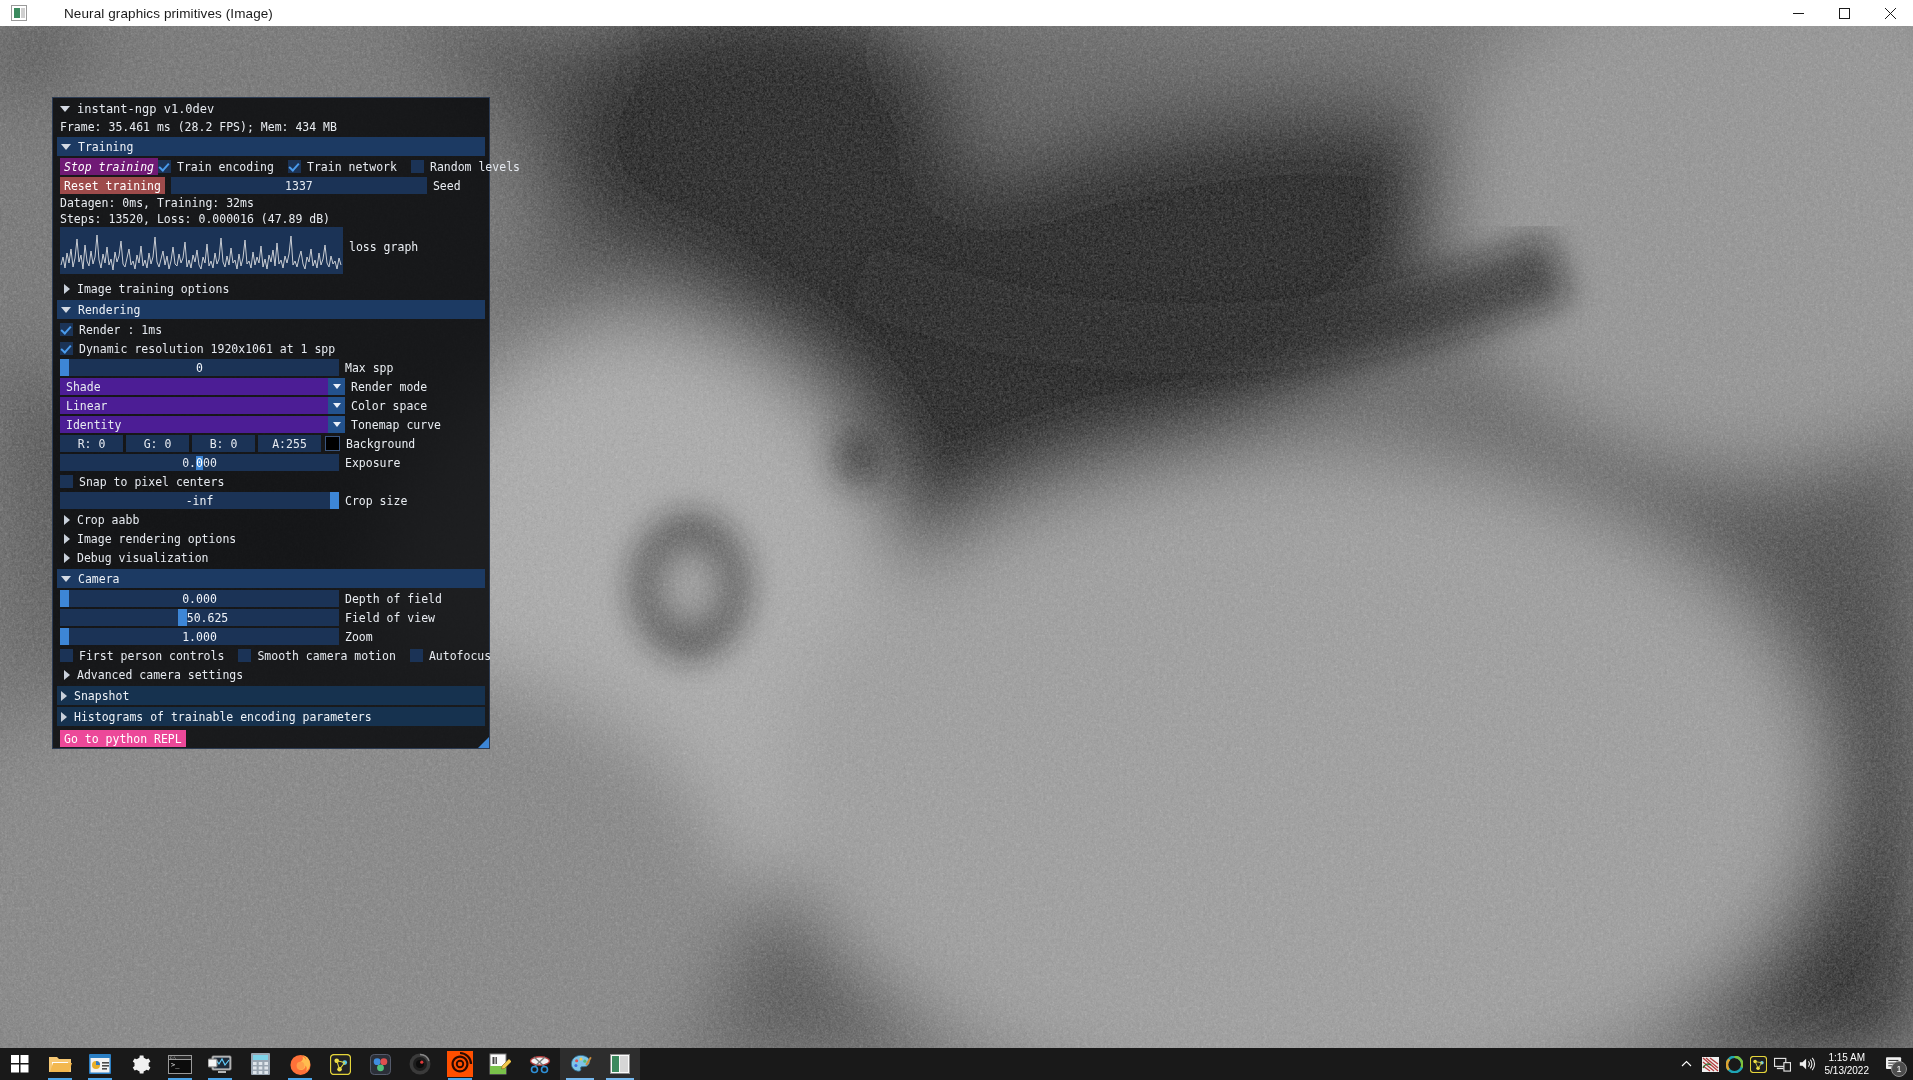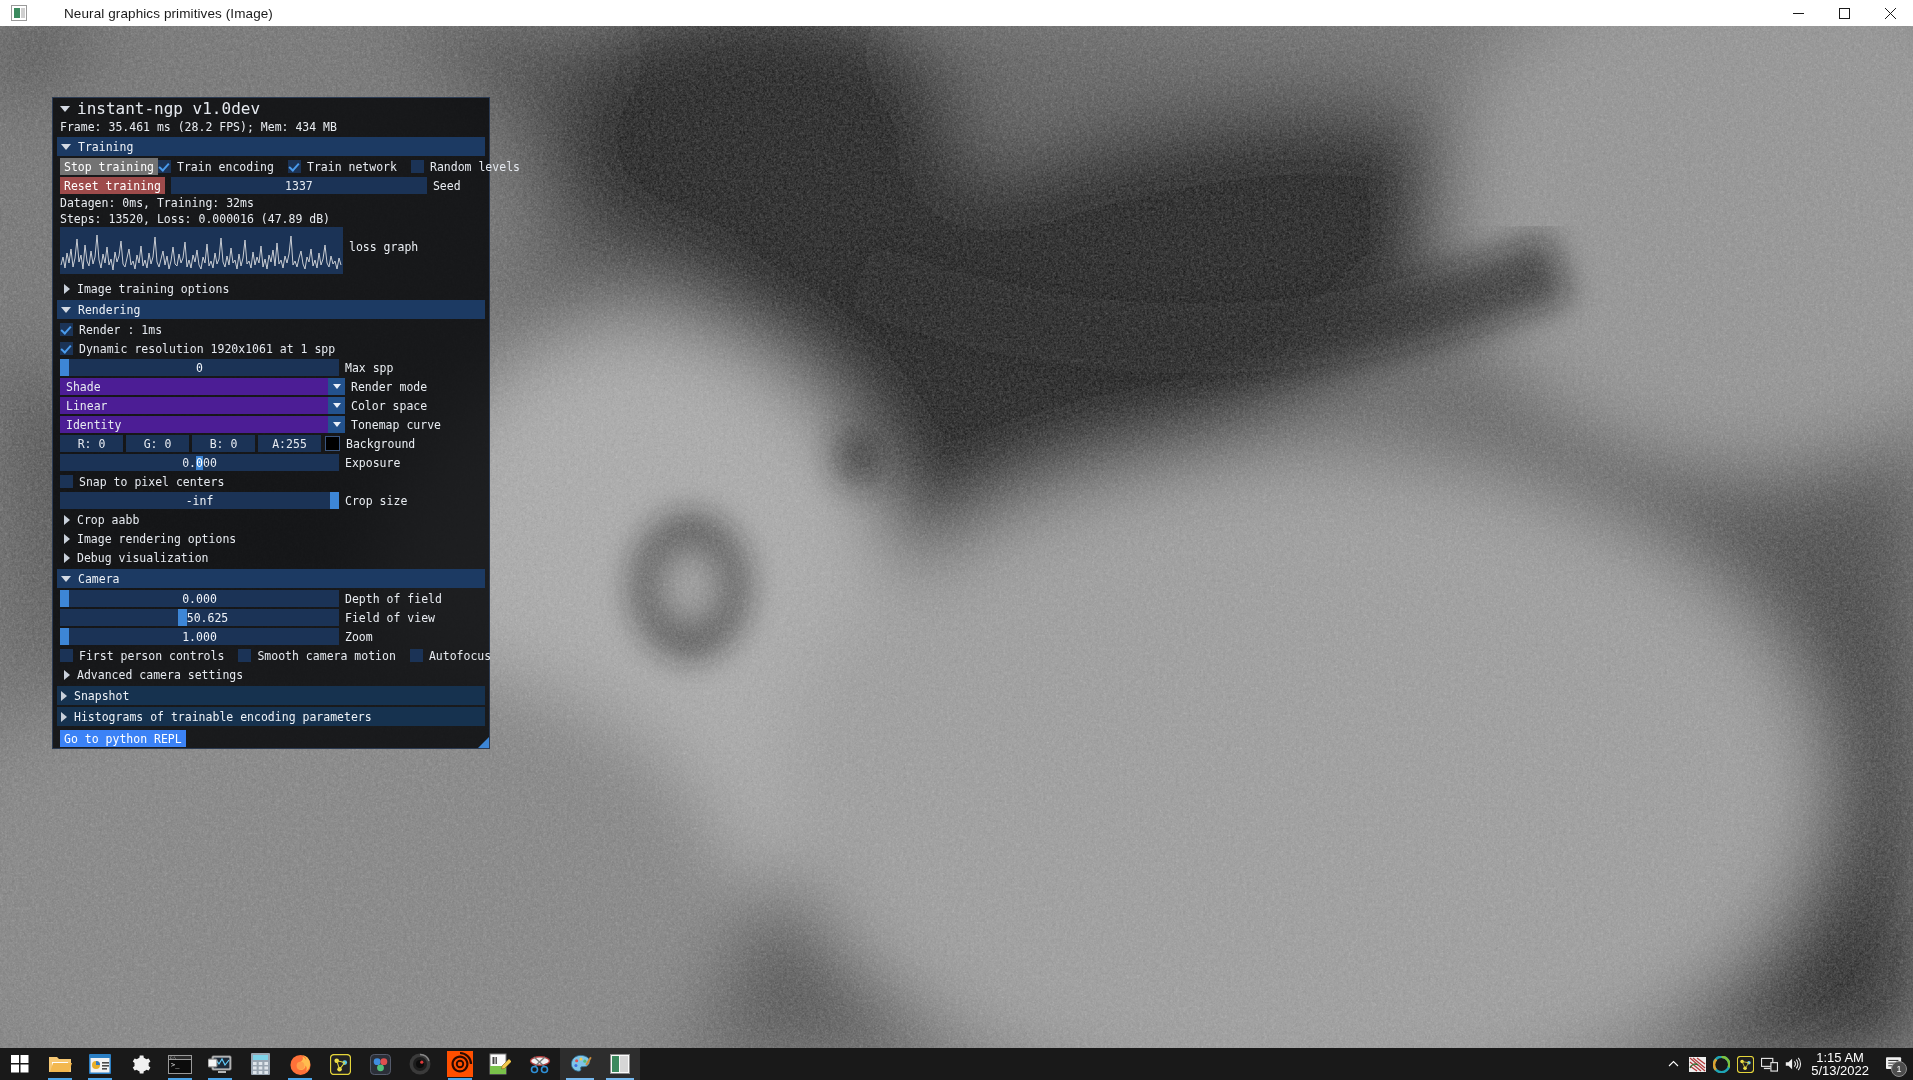--- a/index.html
+++ b/index.html
@@ -38,39 +38,39 @@
   .imgui{
     position:absolute;left:52px;top:71px;width:438px;height:652px;
     background:rgba(9,10,13,0.88);
     border:1px solid #2b3a52;
     font-family:"DejaVu Sans Mono","Liberation Mono",monospace;
     font-size:11.5px;color:#e6eaf0;
     box-sizing:border-box;
     padding:0;
   }
   .row{display:flex;align-items:center;padding:0 7px;height:19px;}
-  .wtitle{display:flex;align-items:center;height:21px;padding:0 7px;font-size:16px;}
+  .wtitle{display:flex;align-items:center;height:21px;padding:0 7px;font-size:12px;}
   .arrow-d{display:inline-block;width:0;height:0;border-left:5px solid transparent;border-right:5px solid transparent;border-top:6px solid #d4dae3;margin-right:7px;}
   .arrow-r{display:inline-block;width:0;height:0;border-top:5px solid transparent;border-bottom:5px solid transparent;border-left:6px solid #c9d0da;margin-right:7px;margin-left:4px;}
   .textline{padding:1px 7px 1px 7px;font-size:11.5px;color:#e9edf2;white-space:pre;}
 
   .header{
     background:#1b४;background:#1c3a63;
     height:19px;display:flex;align-items:center;
     margin:2px 4px 1px 4px;padding-left:4px;color:#eef2f7;font-size:11.5px;
   }
   .header.collapsed{background:#16324f;}
 
   .btn{
     display:inline-flex;align-items:center;justify-content:center;
     height:17px;padding:0 4px;font-size:11.5px;color:#ffffff;white-space:pre;
   }
-  .btn-green{background:#737373;}
+  .btn-green{background:#701a75;font-style:italic;}
   .btn-red{background:#9e4b4b;}
-  .btn-blue{background:#3b82f6;}
+  .btn-blue{background:#ec4899;}
 
   .chk{width:13px;height:13px;background:#1b3356;display:inline-block;position:relative;flex:none;}
   .chk.on::after{
     content:"";position:absolute;left:3px;top:1px;width:4px;height:8px;
     border:solid #4a9bec;border-width:0 2px 2px 0;transform:rotate(42deg);
   }
   .chklabel{margin-left:6px;margin-right:14px;white-space:pre;}
 
   .slider{position:relative;height:17px;background:#1b3356;flex:none;display:flex;align-items:center;justify-content:center;}
   .slider .grab{position:absolute;top:0;height:17px;width:9px;background:#3d86d6;}
@@ -95,21 +95,21 @@
   .taskbar{
     position:absolute;left:0;bottom:0;width:1913px;height:32px;
     background:#191919;display:flex;align-items:center;
   }
   .tb-item{width:40px;height:32px;display:flex;align-items:center;justify-content:center;position:relative;flex:none;}
   .tb-item.active{background:#2d2d2d;}
   .tb-item .ind{position:absolute;bottom:0;left:8px;width:24px;height:2.5px;background:#4aa3e8;}
   .tb-item .ind.wide{width:28px;left:6px;background:#76b9ef;}
   .tray{margin-left:auto;display:flex;align-items:center;height:32px;padding-right:4px;}
   .tray-ic{width:24px;height:32px;display:flex;align-items:center;justify-content:center;}
-  .clock{color:#fff;font-size:13px;line-height:13px;text-align:center;padding:0 10px 0 6px;font-family:"Liberation Sans",sans-serif;}
+  .clock{color:#fff;font-size:10px;line-height:13px;text-align:center;padding:0 10px 0 6px;font-family:"Liberation Sans",sans-serif;}
   .notif{width:30px;height:32px;display:flex;align-items:center;justify-content:center;position:relative;}
   .notif .badge{position:absolute;right:2px;bottom:3px;width:14px;height:14px;border-radius:50%;background:#4d4d4d;color:#fff;font-size:9px;display:flex;align-items:center;justify-content:center;border:1px solid #8c8c8c;}
 </style>
 </head>
 <body>
 
 <div class="root">
 
   <div class="titlebar">
     <div class="tb-icon"></div>

